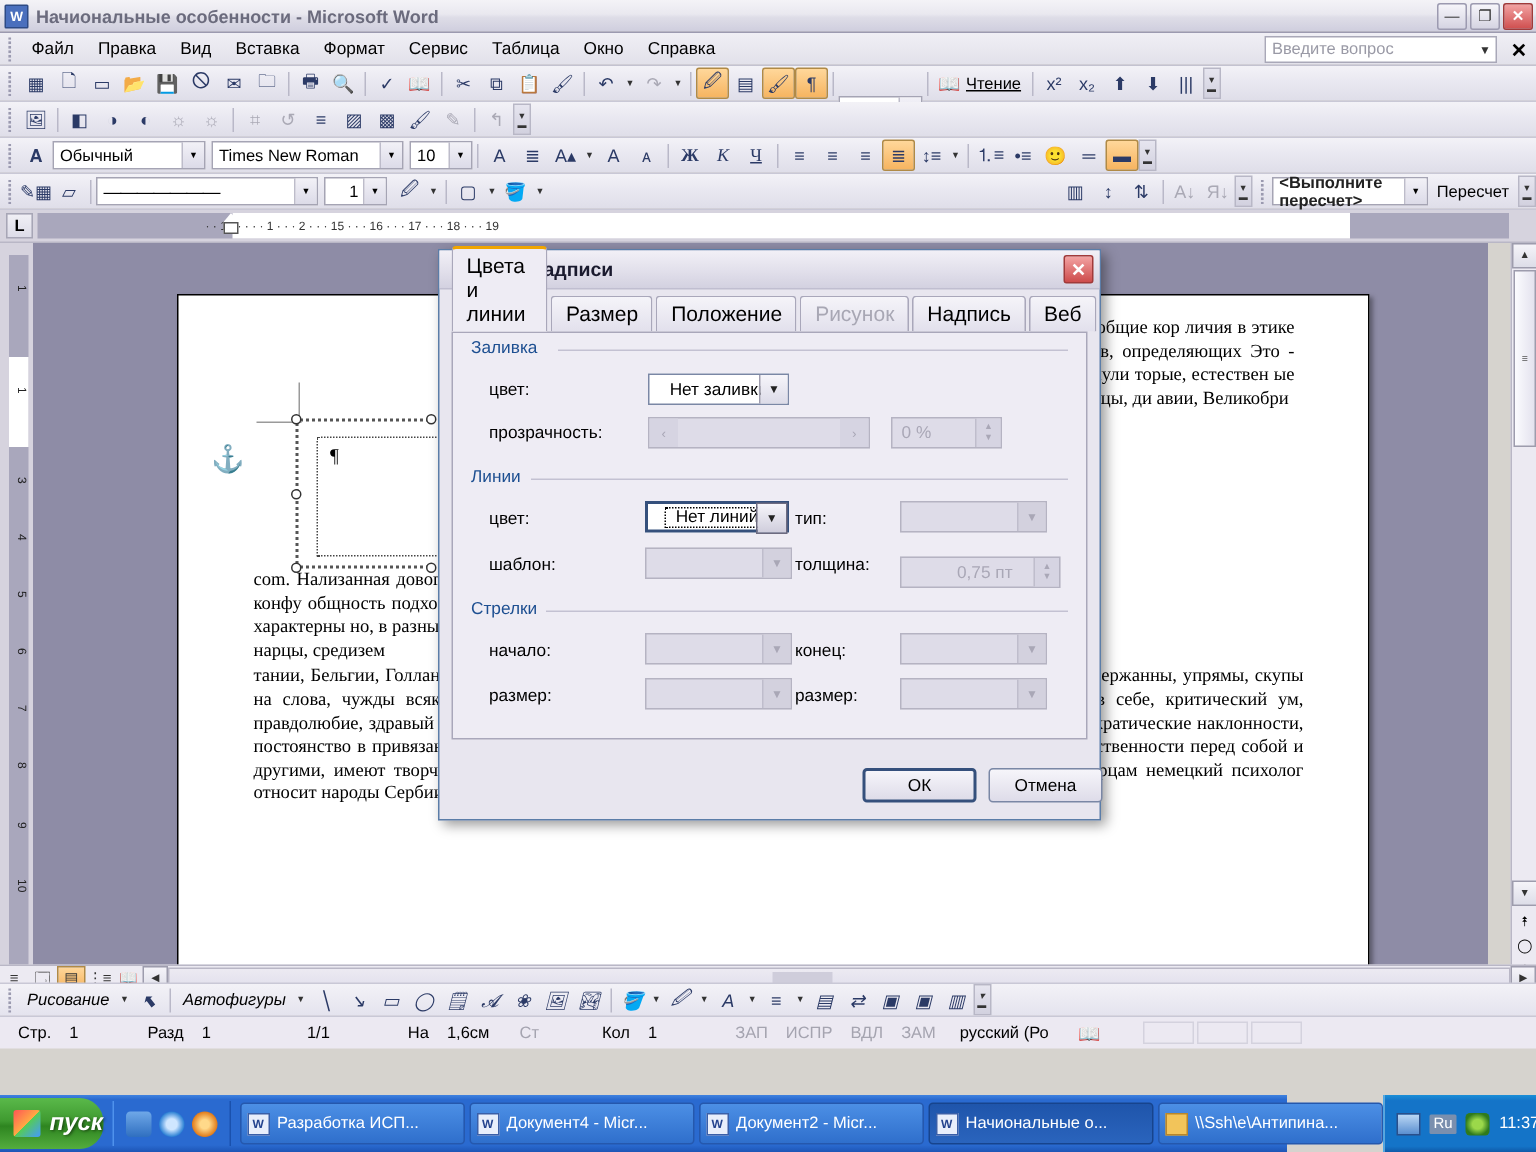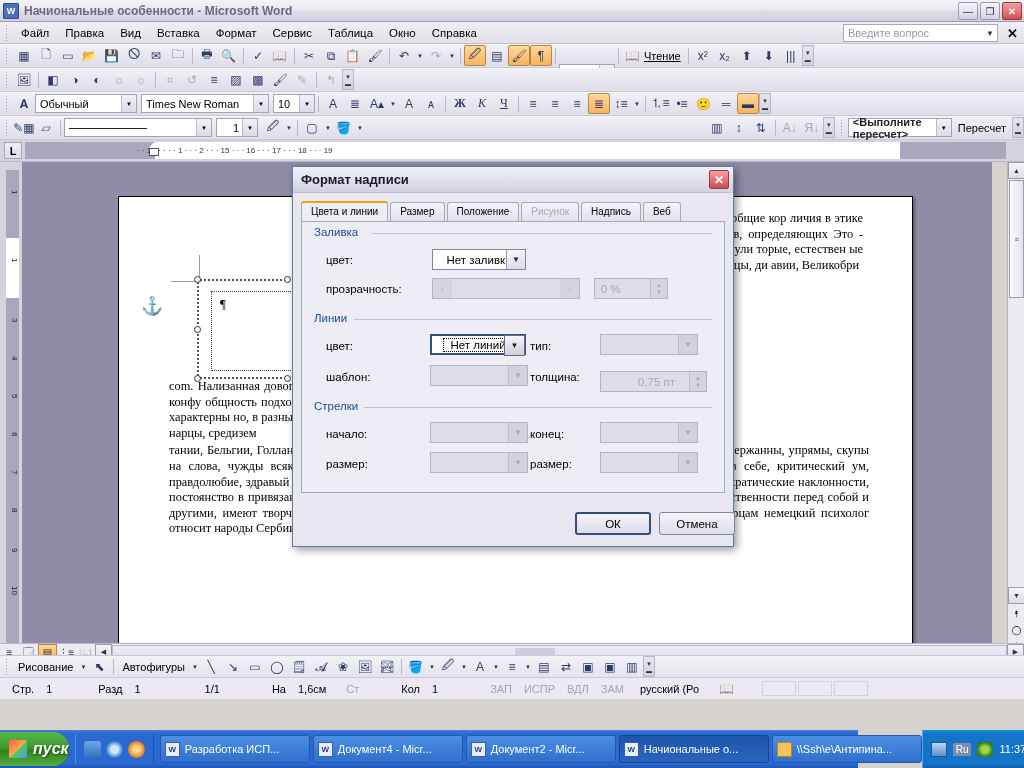--- a/index.html
+++ b/index.html
@@ -203,21 +203,21 @@
   .viewbtn.on { background: linear-gradient(to bottom,#ffd79a,#f6b460); border-color: #b08a46; }
   .htrack { flex: 1; height: 15px; background: linear-gradient(to bottom,#eceaf2,#e1dfec);
             border: 1px solid #b9b7c6; position: relative; }
   .hthumbmid { position: absolute; left: 45%; top: 2px; width: 40px; height: 9px;
                background: #cfcddb; }
 
   
   .drawbar {
     position: absolute; left: 0; bottom: 91px; width: 1024px; height: 22px;
     background: linear-gradient(to bottom,#f3f2f7,#e4e3ee);
-    border-top: 1px solid #c9c8d6; display: flex; align-items: center;
+    border-top: 1px solid #c9c8d6; display: flex; align-items: center; font-style: italic;
   }
   .drawlabel { font-size: 11px; padding: 0 5px; }
 
   
   .statusbar {
     position: absolute; left: 0; bottom: 69px; width: 1024px; height: 22px;
     background: #ece9f2; border-top: 1px solid #c9c8d6;
     display: flex; align-items: center; font-size: 11px; color: #000;
   }
   .st { padding: 0 6px; }
@@ -277,21 +277,21 @@
     font-size: 13px; font-weight: bold; color: #1a1a2e;
   }
   .dlg-close {
     position: absolute; right: 4px; top: 3px; width: 20px; height: 19px;
     background: linear-gradient(to bottom,#f3a3a3,#cd4c4c); border: 1px solid #a03a3a;
     border-radius: 2px; color: #fff; font-size: 12px; font-weight: bold;
     display: flex; align-items: center; justify-content: center;
   }
   .tabs { display: flex; align-items: flex-end; padding-left: 8px; height: 24px; margin-top: 4px; }
   .tab {
-    padding: 3px 9px 4px; font-size: 10px;
+    padding: 3px 9px 4px; font-size: 14px;
     background: linear-gradient(to bottom,#f5f4f9,#e2e0ec);
     border: 1px solid #a9a7ba; border-bottom: none;
     border-top-left-radius: 3px; border-top-right-radius: 3px;
     margin-right: 2px; color: #000;
   }
   .tab.active {
     background: #eeecf4; border-top: 2px solid #f0a500; padding-top: 3px;
     position: relative; z-index: 3; font-weight: normal;
   }
   .tab.dis { color: #a8a7b4; text-align: right; }

